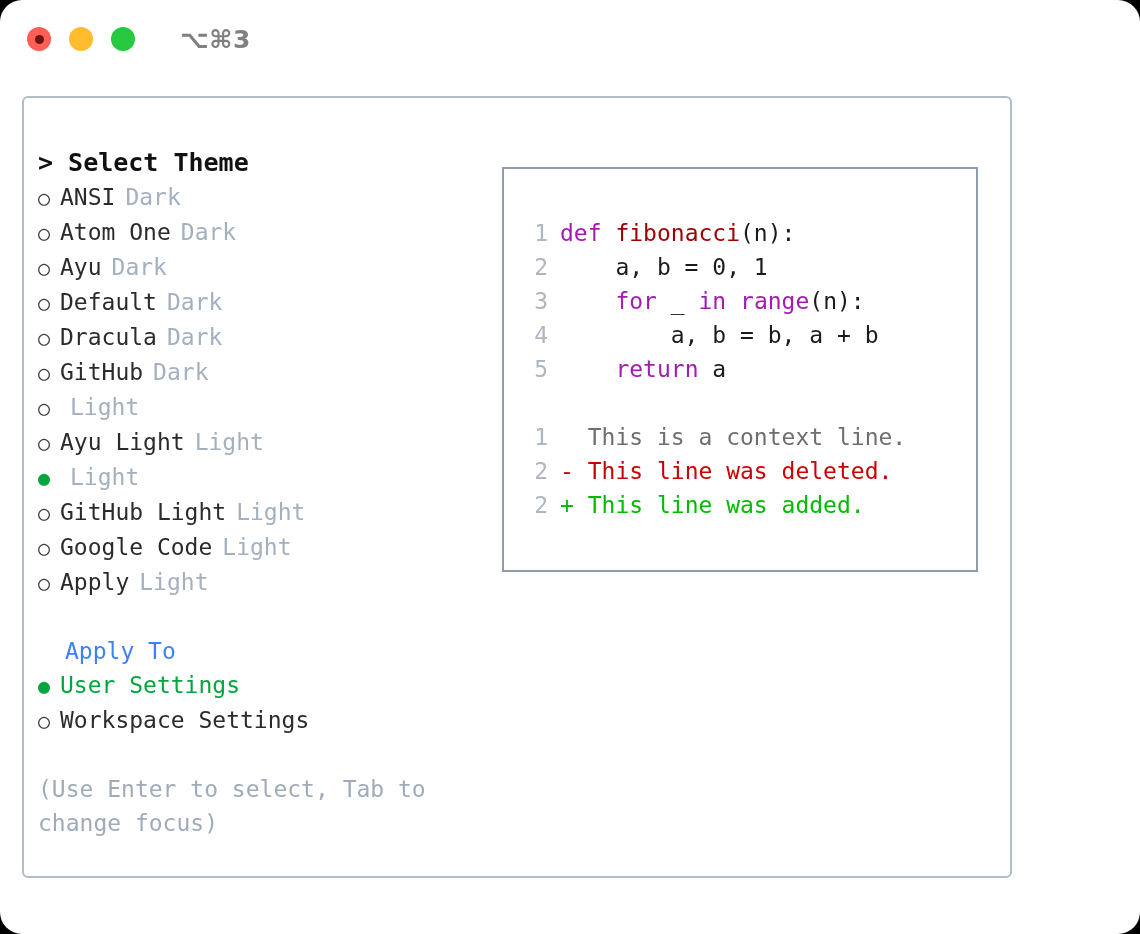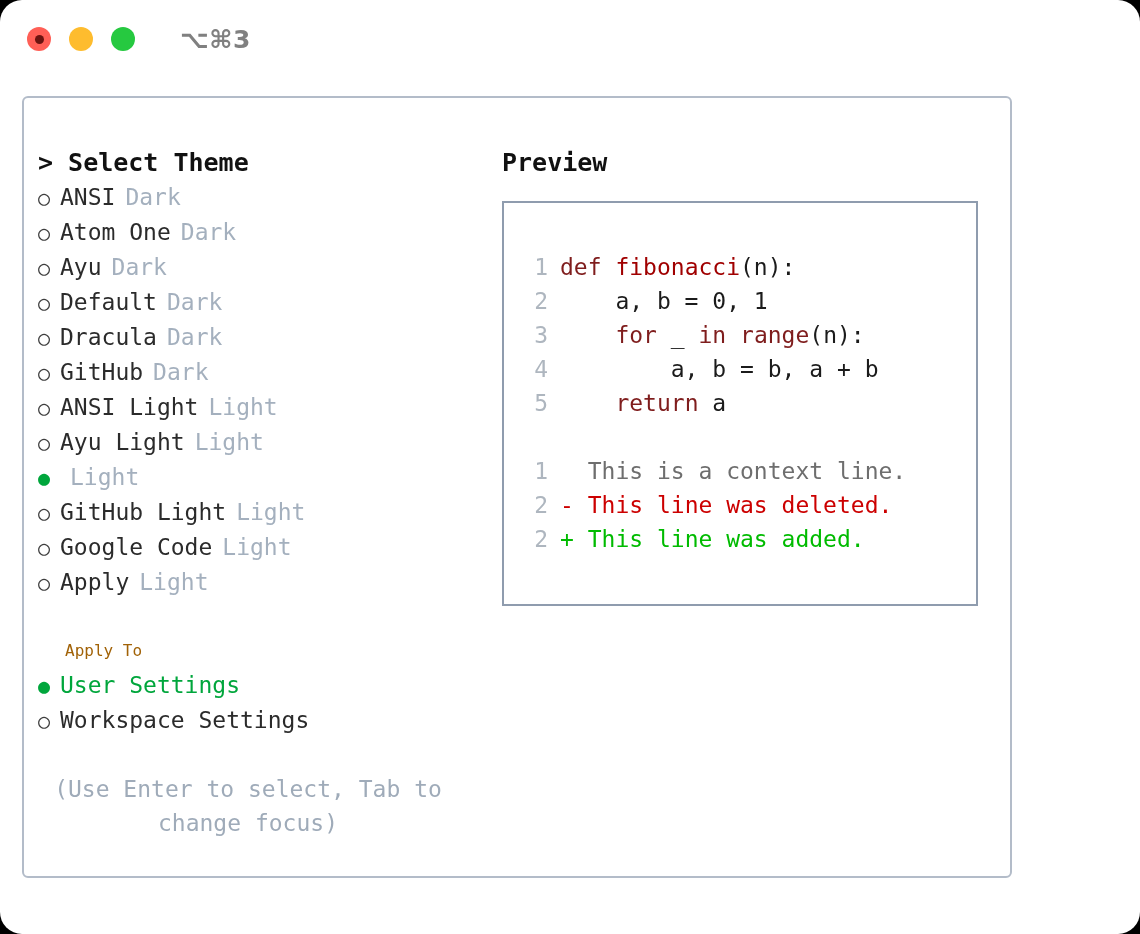--- a/index.html
+++ b/index.html
@@ -118,34 +118,33 @@
     color: #00a63c;
   }
   .opt-kind {
     color: #a4b0be;
     margin-left: 10px;
     text-align: right;
   }
   .spacer-line { height: 34px; }
 
   .apply-header {
-    font-size: 16px;
-    color: #a16207;
+    font-size: 23px;
+    color: #3b82f6;
     line-height: 34px;
     padding-left: 27px;
     white-space: pre;
   }
   .hint {
     margin-top: 34px;
     font-size: 23px;
     line-height: 34px;
     color: #9fabb9;
     width: 420px;
     white-space: pre-wrap;
-    text-align: center;
   }
 
   
   .right-col {
     position: absolute;
     left: 478px;
     top: 48px;
     width: 500px;
   }
   .preview-title {
@@ -176,21 +175,21 @@
     white-space: pre;
   }
   .lnum {
     width: 30px;
     flex: none;
     text-align: right;
     color: #aeb6bf;
     margin-right: 12px;
   }
   .code-text { color: #1b1b1b; }
-  .tok-kw   { color: #7f1d1d; }
+  .tok-kw   { color: #a21caf; }
   .tok-fn   { color: #a00000; }
   .tok-plain{ color: #1b1b1b; }
   .diff-ctx { color: #6e6e6e; }
   .diff-del { color: #cc0000; }
   .diff-add { color: #00bb00; }
   .blank-line { height: 34px; }
 </style>
 </head>
 <body>
 
@@ -209,42 +208,41 @@
 
     <div class="left-col">
       <div class="section-header">&gt; Select Theme</div>
       <div id="theme-items">
           <div class="opt-row"><span class="bullet">○</span><span class="opt-label">ANSI</span><span class="opt-kind">Dark</span></div>
           <div class="opt-row"><span class="bullet">○</span><span class="opt-label">Atom One</span><span class="opt-kind">Dark</span></div>
           <div class="opt-row"><span class="bullet">○</span><span class="opt-label">Ayu</span><span class="opt-kind">Dark</span></div>
           <div class="opt-row"><span class="bullet">○</span><span class="opt-label">Default</span><span class="opt-kind">Dark</span></div>
           <div class="opt-row"><span class="bullet">○</span><span class="opt-label">Dracula</span><span class="opt-kind">Dark</span></div>
           <div class="opt-row"><span class="bullet">○</span><span class="opt-label">GitHub</span><span class="opt-kind">Dark</span></div>
-          <div class="opt-row"><span class="bullet">○</span><span class="opt-label">ANSI Light</span><span class="opt-kind">Light</span></div>
+          <div class="opt-row"><span class="bullet">○</span><span class="opt-kind">Light</span></div>
           <div class="opt-row"><span class="bullet">○</span><span class="opt-label">Ayu Light</span><span class="opt-kind">Light</span></div>
           <div class="opt-row sel"><span class="bullet sel">●</span><span class="opt-kind">Light</span></div>
           <div class="opt-row"><span class="bullet">○</span><span class="opt-label">GitHub Light</span><span class="opt-kind">Light</span></div>
           <div class="opt-row"><span class="bullet">○</span><span class="opt-label">Google Code</span><span class="opt-kind">Light</span></div>
           <div class="opt-row"><span class="bullet">○</span><span class="opt-label">Apply</span><span class="opt-kind">Light</span></div>
         </div>
 
       <div class="spacer-line"></div>
 
       <div class="apply-header">Apply To</div>
       <div id="apply-items">
           <div class="opt-row sel"><span class="bullet sel">●</span><span class="opt-label">User Settings</span></div>
           <div class="opt-row"><span class="bullet">○</span><span class="opt-label">Workspace Settings</span></div>
         </div>
 
       <div class="hint">(Use Enter to select, Tab to
 change focus)</div>
     </div>
 
     <div class="right-col">
-      <div class="preview-title">Preview</div>
       <div class="preview-box">
         <div class="code-area">
           <div id="code-lines">
               <div class="code-line"><span class="lnum">1</span><span class="code-text"><span class="tok-kw">def </span><span class="tok-fn">fibonacci</span><span class="tok-plain">(n):</span></span></div>
               <div class="code-line"><span class="lnum">2</span><span class="code-text"><span class="tok-plain">    a, b = 0, 1</span></span></div>
               <div class="code-line"><span class="lnum">3</span><span class="code-text"><span class="tok-plain">    </span><span class="tok-kw">for</span><span class="tok-plain"> _ </span><span class="tok-kw">in</span><span class="tok-plain"> </span><span class="tok-kw">range</span><span class="tok-plain">(n):</span></span></div>
               <div class="code-line"><span class="lnum">4</span><span class="code-text"><span class="tok-plain">        a, b = b, a + b</span></span></div>
               <div class="code-line"><span class="lnum">5</span><span class="code-text"><span class="tok-plain">    </span><span class="tok-kw">return</span><span class="tok-plain"> a</span></span></div>
             </div>
           <div class="blank-line"></div>

